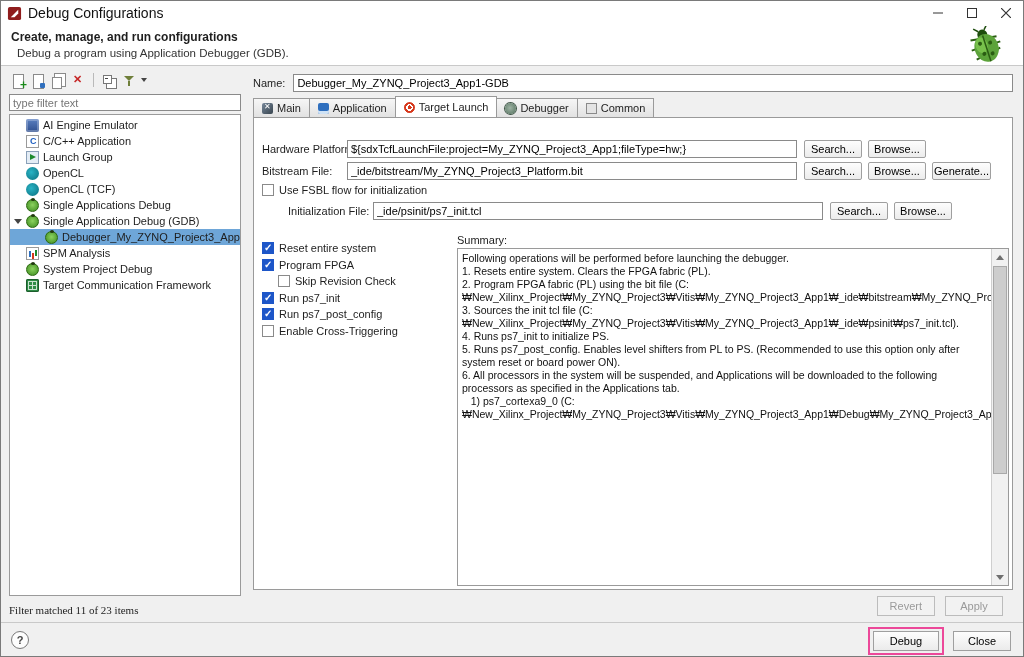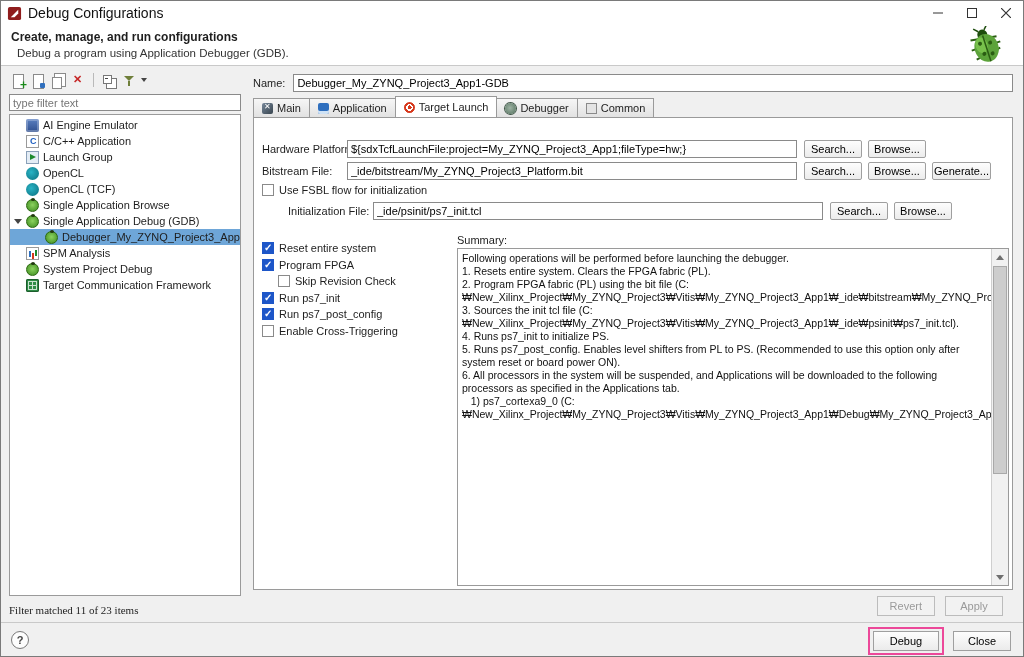--- a/index.html
+++ b/index.html
@@ -208,21 +208,21 @@
           <span>OpenCL</span>
         </div>
         <div class="trow">
           <span class="twisty-space"></span>
           <span class="ticon i-ocl"></span>
           <span>OpenCL (TCF)</span>
         </div>
         <div class="trow">
           <span class="twisty-space"></span>
           <span class="ticon i-bug"></span>
-          <span>Single Application Browse</span>
+          <span>Single Applications Debug</span>
         </div>
         <div class="trow">
           <span class="twisty"></span>
           <span class="ticon i-bug"></span>
           <span>Single Application Debug (GDB)</span>
         </div>
         <div class="trow child selected">
           <span class="twisty-space"></span>
           <span class="ticon i-bug"></span>
           <span>Debugger_My_ZYNQ_Project3_App1-GDB</span>

